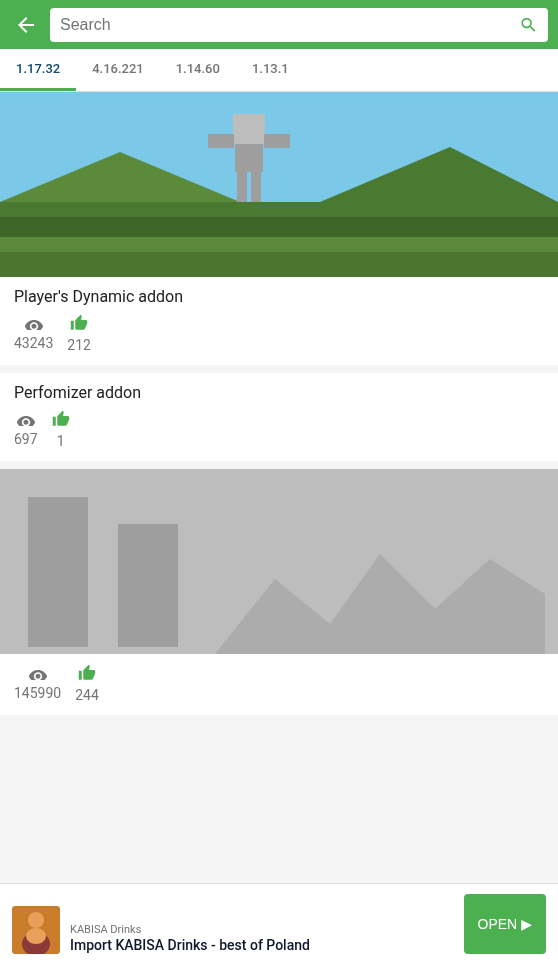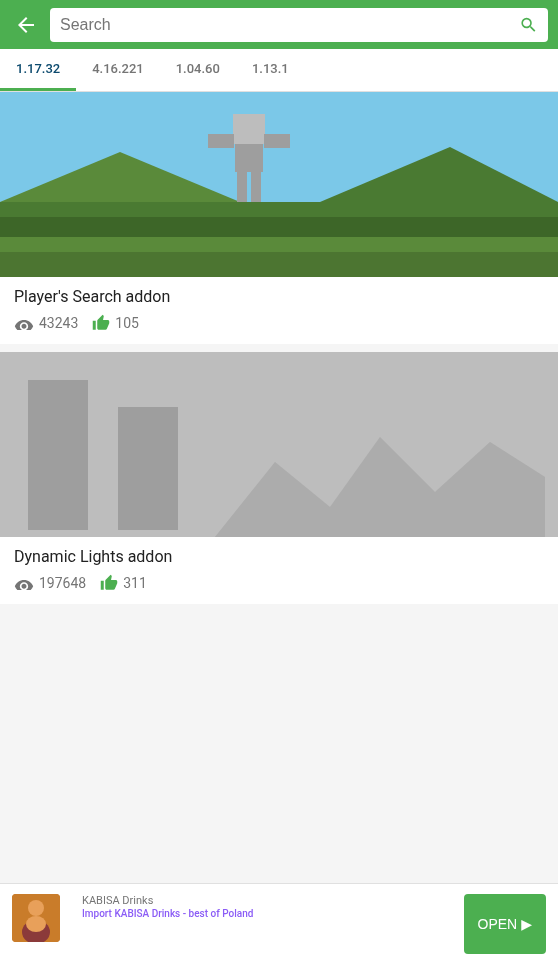--- a/index.html
+++ b/index.html
@@ -87,42 +87,43 @@
       display: flex;
       align-items: center;
       gap: 14px;
       color: #757575;
       font-size: 14px;
     }
     .meta-item {
       display: flex;
       align-items: center;
       gap: 5px;
+      flex-direction: column;
     }
 
     
     .dynamic-img-container {
       width: 100%;
       height: 185px;
       position: relative;
       overflow: hidden;
       background: #bdbdbd;
     }
     .dynamic-img-container svg {
       width: 100%;
       height: 100%;
     }
 
     
     .ad-banner {
       display: flex;
-      align-items: flex-start;
+      align-items: flex-end;
       background: white;
       padding: 10px 12px;
-      gap: 22px;
+      gap: 10px;
       border-top: 1px solid #e0e0e0;
       position: fixed;
       bottom: 0;
       width: 558px;
     }
     .ad-img {
       width: 48px;
       height: 48px;
       border-radius: 4px;
       background: #c97c2a;
@@ -133,22 +134,22 @@
       justify-content: center;
     }
     .ad-text {
       flex: 1;
     }
     .ad-source {
       font-size: 11px;
       color: #757575;
     }
     .ad-desc {
-      font-size: 10px;
-      color: #8b5cf6;
+      font-size: 14px;
+      color: #0f172a;
       font-weight: 500;
       line-height: 1.3;
     }
     .open-btn {
       background: #4caf50;
       color: white;
       border: none;
       border-radius: 4px;
       padding: 22px 14px;
       font-size: 14px;
@@ -191,21 +192,21 @@
     <input type="text" placeholder="Search" style="">
     <svg class="search-icon" width="20" height="20" viewBox="0 0 24 24" fill="#4caf50">
       <path d="M15.5 14h-.79l-.28-.27A6.471 6.471 0 0 0 16 9.5 6.5 6.5 0 1 0 9.5 16c1.61 0 3.09-.59 4.23-1.57l.27.28v.79l5 4.99L20.49 19l-4.99-5zm-6 0C7.01 14 5 11.99 5 9.5S7.01 5 9.5 5 14 7.01 14 9.5 11.99 14 9.5 14z"></path>
     </svg>
   </div>
 </div>
 
 <div class="tabs">
   <div class="tab active">1.17.32</div>
   <div class="tab">4.16.221</div>
-  <div class="tab">1.04.60</div>
+  <div class="tab">1.14.60</div>
   <div class="tab">1.13.1</div>
 </div>
 
 <div class="main-content">
 
   <div class="card">
     <div class="corpse-scene">
       <svg width="558" height="185" viewBox="0 0 558 185" xmlns="http://www.w3.org/2000/svg">
 
         <rect width="558" height="185" fill="#7bc8e8"></rect>
@@ -227,70 +228,86 @@
         <rect x="208" y="42" width="26" height="14" fill="#9e9e9e"></rect>
         <rect x="264" y="42" width="26" height="14" fill="#9e9e9e"></rect>
 
         <rect x="237" y="80" width="10" height="30" fill="#9e9e9e"></rect>
         <rect x="251" y="80" width="10" height="30" fill="#9e9e9e"></rect>
 
         <rect y="160" width="558" height="25" fill="rgba(0,0,0,0.15)"></rect>
       </svg>
     </div>
     <div class="card-info">
-      <div class="card-title">Player's Search addon</div>
+      <div class="card-title">Player's Dynamic addon</div>
       <div class="card-meta">
         <div class="meta-item">
           <svg width="20" height="14" viewBox="0 0 24 16" fill="#757575">
             <path d="M12 4.5C7 4.5 2.73 7.61 1 12c1.73 4.39 6 7.5 11 7.5s9.27-3.11 11-7.5c-1.73-4.39-6-7.5-11-7.5zM12 17c-2.76 0-5-2.24-5-5s2.24-5 5-5 5 2.24 5 5-2.24 5-5 5zm0-8c-1.66 0-3 1.34-3 3s1.34 3 3 3 3-1.34 3-3-1.34-3-3-3z"></path>
           </svg>
           <span>43243</span>
         </div>
         <div class="meta-item">
           <svg width="18" height="18" viewBox="0 0 24 24" fill="#4caf50">
             <path d="M1 21h4V9H1v12zm22-11c0-1.1-.9-2-2-2h-6.31l.95-4.57.03-.32c0-.41-.17-.79-.44-1.06L14.17 1 7.59 7.59C7.22 7.95 7 8.45 7 9v10c0 1.1.9 2 2 2h9c.83 0 1.54-.5 1.84-1.22l3.02-7.05c.09-.23.14-.47.14-.73v-2z"></path>
           </svg>
-          <span>105</span>
+          <span>212</span>
         </div>
       </div>
     </div>
   </div>
 
   <div class="card">
+    <div class="card-info">
+      <div class="card-title">Perfomizer addon</div>
+      <div class="card-meta">
+        <div class="meta-item">
+          <svg width="20" height="14" viewBox="0 0 24 16" fill="#757575">
+            <path d="M12 4.5C7 4.5 2.73 7.61 1 12c1.73 4.39 6 7.5 11 7.5s9.27-3.11 11-7.5c-1.73-4.39-6-7.5-11-7.5zM12 17c-2.76 0-5-2.24-5-5s2.24-5 5-5 5 2.24 5 5-2.24 5-5 5zm0-8c-1.66 0-3 1.34-3 3s1.34 3 3 3 3-1.34 3-3-1.34-3-3-3z"></path>
+          </svg>
+          <span>697</span>
+        </div>
+        <div class="meta-item">
+          <svg width="18" height="18" viewBox="0 0 24 24" fill="#4caf50">
+            <path d="M1 21h4V9H1v12zm22-11c0-1.1-.9-2-2-2h-6.31l.95-4.57.03-.32c0-.41-.17-.79-.44-1.06L14.17 1 7.59 7.59C7.22 7.95 7 8.45 7 9v10c0 1.1.9 2 2 2h9c.83 0 1.54-.5 1.84-1.22l3.02-7.05c.09-.23.14-.47.14-.73v-2z"></path>
+          </svg>
+          <span>1</span>
+        </div>
+      </div>
+    </div>
   </div>
 
   <div class="card">
     <div class="dynamic-img-container">
       <svg width="558" height="185" viewBox="0 0 558 185" xmlns="http://www.w3.org/2000/svg">
 
         <rect width="558" height="185" fill="#bdbdbd"></rect>
 
         <rect x="28" y="28" width="60" height="150" fill="#9e9e9e"></rect>
 
         <rect x="118" y="55" width="60" height="123" fill="#9e9e9e"></rect>
 
         <polygon points="215,185 275,110 330,155 380,85 435,140 490,90 545,125 545,185" fill="#9e9e9e"></polygon>
 
         <polygon points="215,185 275,110 330,155 380,85 435,140 490,90 545,125 545,185" fill="rgba(255,255,255,0.15)"></polygon>
       </svg>
     </div>
     <div class="card-info">
-      <div class="card-title">Dynamic Lights addon</div>
       <div class="card-meta">
         <div class="meta-item">
           <svg width="20" height="14" viewBox="0 0 24 16" fill="#757575">
             <path d="M12 4.5C7 4.5 2.73 7.61 1 12c1.73 4.39 6 7.5 11 7.5s9.27-3.11 11-7.5c-1.73-4.39-6-7.5-11-7.5zM12 17c-2.76 0-5-2.24-5-5s2.24-5 5-5 5 2.24 5 5-2.24 5-5 5zm0-8c-1.66 0-3 1.34-3 3s1.34 3 3 3 3-1.34 3-3-1.34-3-3-3z"></path>
           </svg>
-          <span>197648</span>
+          <span>145990</span>
         </div>
         <div class="meta-item">
           <svg width="18" height="18" viewBox="0 0 24 24" fill="#4caf50">
             <path d="M1 21h4V9H1v12zm22-11c0-1.1-.9-2-2-2h-6.31l.95-4.57.03-.32c0-.41-.17-.79-.44-1.06L14.17 1 7.59 7.59C7.22 7.95 7 8.45 7 9v10c0 1.1.9 2 2 2h9c.83 0 1.54-.5 1.84-1.22l3.02-7.05c.09-.23.14-.47.14-.73v-2z"></path>
           </svg>
-          <span>311</span>
+          <span>244</span>
         </div>
       </div>
     </div>
   </div>
 
 </div>
 
 <div class="ad-banner">
   <div class="ad-img">
     <svg width="48" height="48" viewBox="0 0 48 48">

